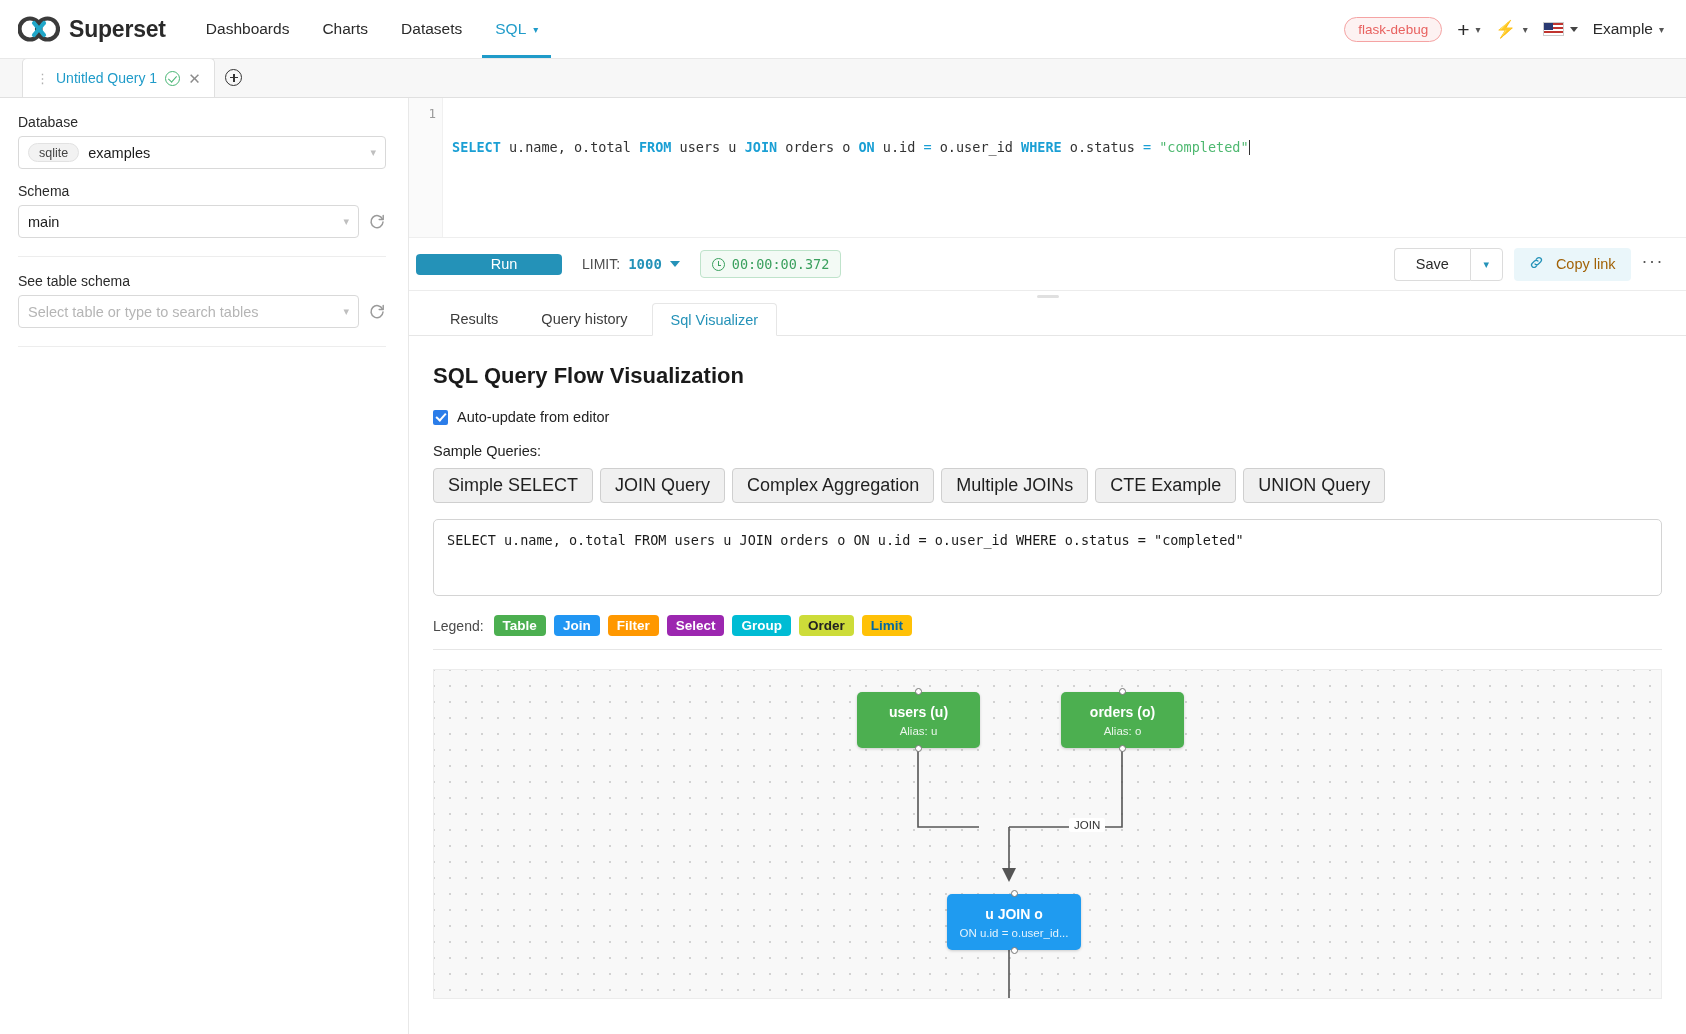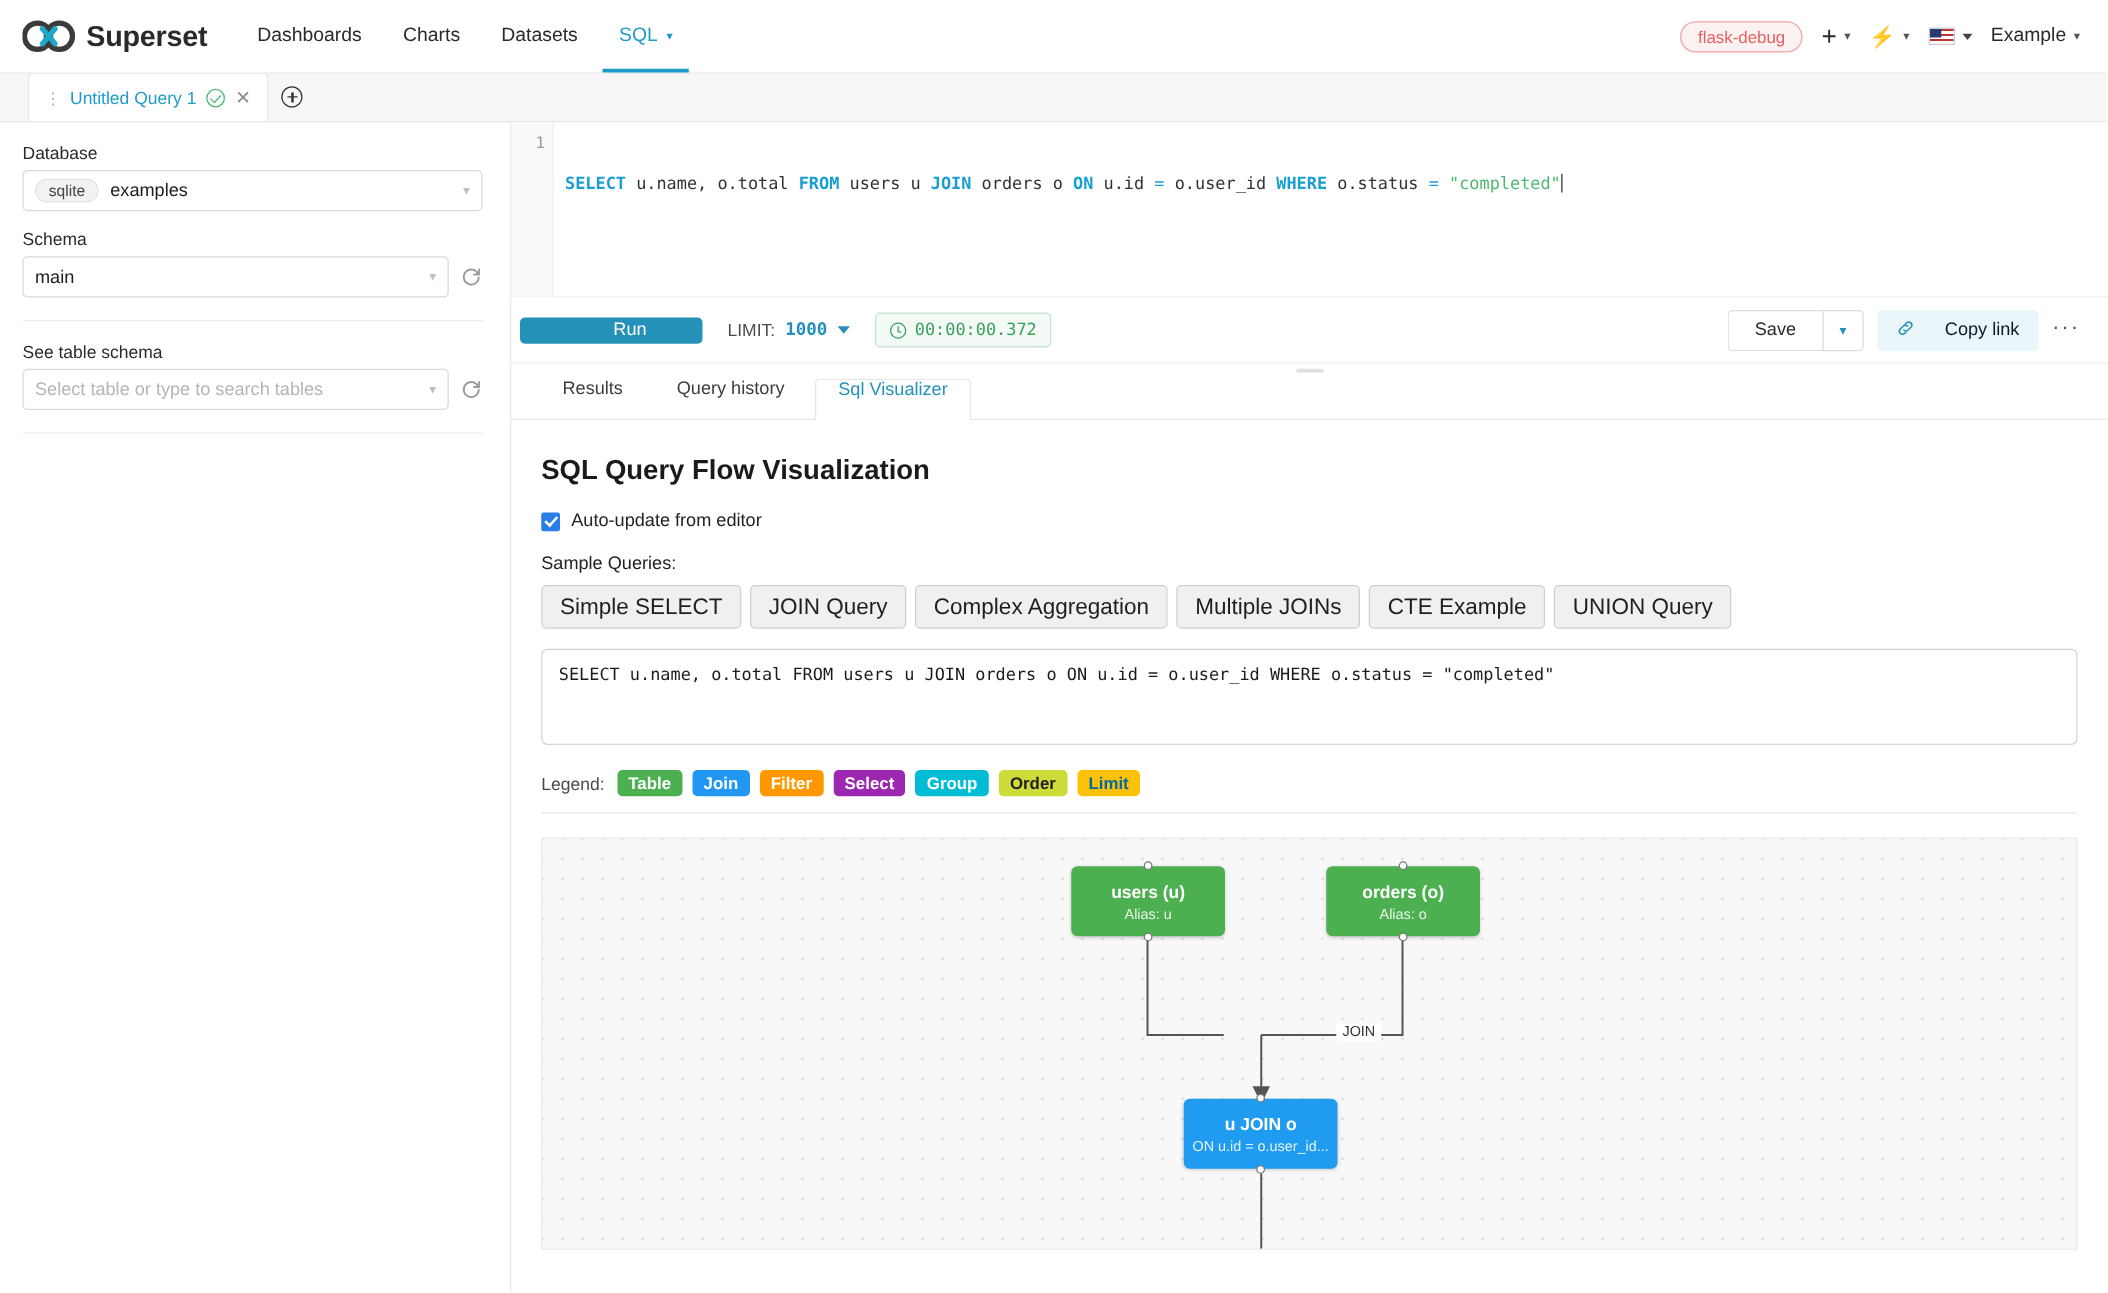--- a/index.html
+++ b/index.html
@@ -176,38 +176,38 @@
     background: #fff; padding: 0 21px; font-size: 14.5px; cursor: pointer;
     display: flex; align-items: center; font-family: inherit; color: #2a2a2a;
   }
   .save-caret {
     border: 1px solid #dcdcdc; border-radius: 0 4px 4px 0; background: #fff;
     width: 33px; display: flex; align-items: center; justify-content: center;
     color: #2492b8; font-size: 11px; cursor: pointer;
   }
   .copy-link {
     height: 33px; background: #eaf6fa; border: none; border-radius: 4px;
-    color: #0f172a; font-size: 14.5px; padding: 0 15px; cursor: pointer;
-    display: flex; align-items: center; gap: 24px; font-family: inherit;
+    color: #a16207; font-size: 14.5px; padding: 0 15px; cursor: pointer;
+    display: flex; align-items: center; gap: 12px; font-family: inherit;
   }
   .dots { color: #555; font-size: 18px; letter-spacing: 1.5px; cursor: pointer; padding-bottom:6px; }
 
   .resize-handle {
     height: 11px; display: flex; align-items: center; justify-content: center;
     background: #fff;
   }
   .resize-handle .bar { width: 22px; height: 3px; background: #e0e0e0; border-radius: 2px; }
 
   
   .rtabs {
     display: flex; gap: 5px; padding: 0 22px 0 22px; border-bottom: 1px solid #e6e6e6;
     align-items: flex-end; height: 34px;
   }
   .rtab {
-    padding: 0 18px; height: 33px; display: flex; align-items: flex-start;
+    padding: 0 18px; height: 33px; display: flex; align-items: center;
     font-size: 14.5px; color: #3c3c3c; cursor: pointer;
     border: 1px solid transparent; border-radius: 4px 4px 0 0;
   }
   .rtab.active {
     color: #2492b8; background: #fff; border-color: #e6e6e6; border-bottom-color: #fff;
     margin-bottom: -1px;
   }
 
   
   .viz { flex: 1; overflow: hidden; padding: 22px 24px 0 24px; }
@@ -494,21 +494,21 @@
           <span class="handle bot"></span>
         </div>
 
         <div class="node" id="node-orders" style="left: 627px; top: 22px; width: 123px; height: 56px; background: rgb(76, 175, 80);">
           <span class="handle top"></span>
           <span class="node-title">orders (o)</span>
           <span class="node-sub">Alias: o</span>
           <span class="handle bot"></span>
         </div>
 
-        <div class="node" id="node-join" style="left: 513px; top: 208px; width: 123px; height: 56px; background: rgb(31, 155, 240);">
+        <div class="node" id="node-join" style="left: 513px; top: 224px; width: 134px; height: 56px; background: rgb(31, 155, 240);">
           <span class="handle top"></span>
           <span class="node-title">u JOIN o</span>
           <span class="node-sub">ON u.id = o.user_id...</span>
           <span class="handle bot"></span>
         </div>
 
         <span class="edge-label" id="edge-lbl" style="left: 635px; top: 148px;">JOIN</span>
       </div>
     </div>
   </div>

